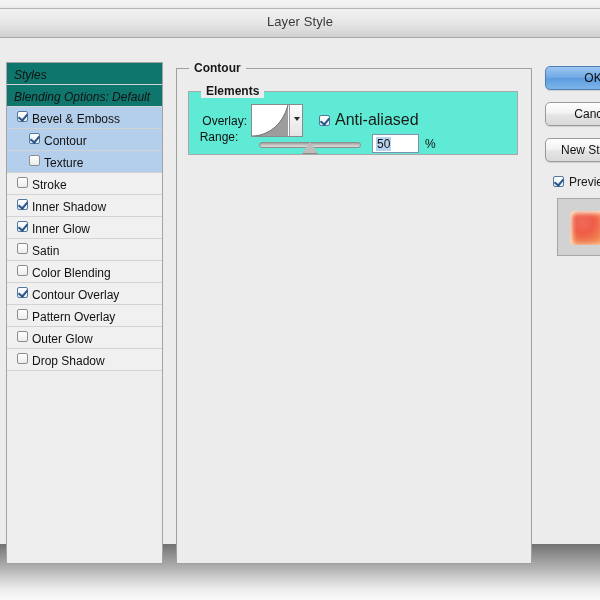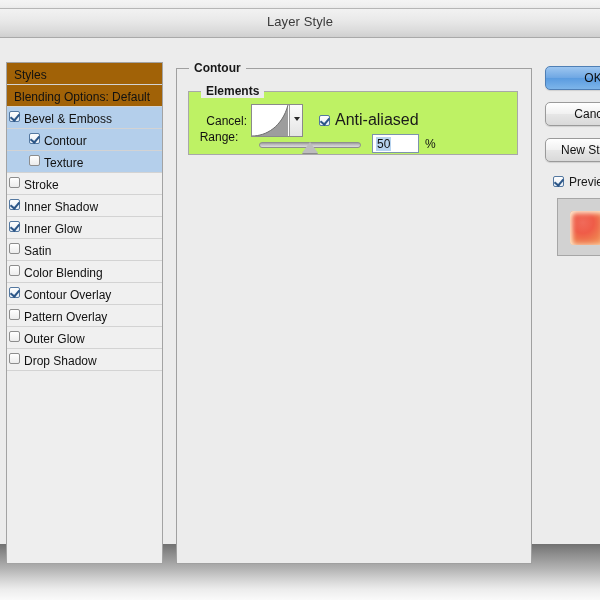--- a/index.html
+++ b/index.html
@@ -91,30 +91,31 @@
     background: #eeeeee;
     border: 1px solid #a3a3a3;
     box-sizing: border-box;
   }
   .style-row {
     position: relative;
     height: 22px;
     line-height: 22px;
     border-bottom: 1px solid #d3d3d3;
     box-sizing: border-box;
-    padding-left: 2px;
+    padding-left: 10px;
     white-space: nowrap;
     overflow: hidden;
     font-size: 12px;
     color: #111;
     background: #f0f0f0;
   }
   .style-row.header {
-    background: #a16207;
+    background: #0f766e;
     padding-left: 7px;
+    font-style: italic;
   }
   .style-row.selected {
     background: #b4cfeb;
   }
   .style-row.indent { padding-left: 22px; }
   .style-row .cb {
     display: inline-block;
     vertical-align: middle;
     margin-right: 4px;
     position: relative;
@@ -170,21 +171,21 @@
     padding: 0 5px;
     font-size: 12px;
     font-weight: bold;
     color: #181818;
   }
   #elements-group {
     position: absolute;
     left: 11px; top: 22px;
     width: 330px; height: 64px;
     border: 1px solid #a8a8a8;
-    background: #bef264;
+    background: #5eead4;
     box-sizing: border-box;
   }
   #elements-group .grp-title {
     position: absolute;
     left: 12px; top: -8px;
     background: #ececec;
     padding: 0 5px;
     font-size: 12px;
     font-weight: bold;
     color: #181818;
@@ -370,21 +371,21 @@
           <div class="style-row"><span class="cb"><span class="chk"></span></span><span class="lbl">Drop Shadow</span></div>
         </div>
     </div>
 
     <div id="contour-group">
       <div class="grp-title">Contour</div>
 
       <div id="elements-group">
         <div class="grp-title">Elements</div>
 
-        <div class="field-label" style="left:2px; top:22px; width:56px;">Cancel:</div>
+        <div class="field-label" style="left:2px; top:22px; width:56px;">Overlay:</div>
 
         <div id="contour-swatch">
           <div class="curve">
             <svg width="38" height="31" viewBox="0 0 38 31" xmlns="http://www.w3.org/2000/svg">
               <rect x="0" y="0" width="38" height="31" fill="#ffffff"></rect>
               <path d="M0,31 C14,31 30,22 36,0 L36,31 Z" fill="#9d9d9d"></path>
               <path d="M0,31 C14,31 30,22 36,0" fill="none" stroke="#6e6e6e" stroke-width="1"></path>
             </svg>
           </div>
           <div class="arrow"></div>

